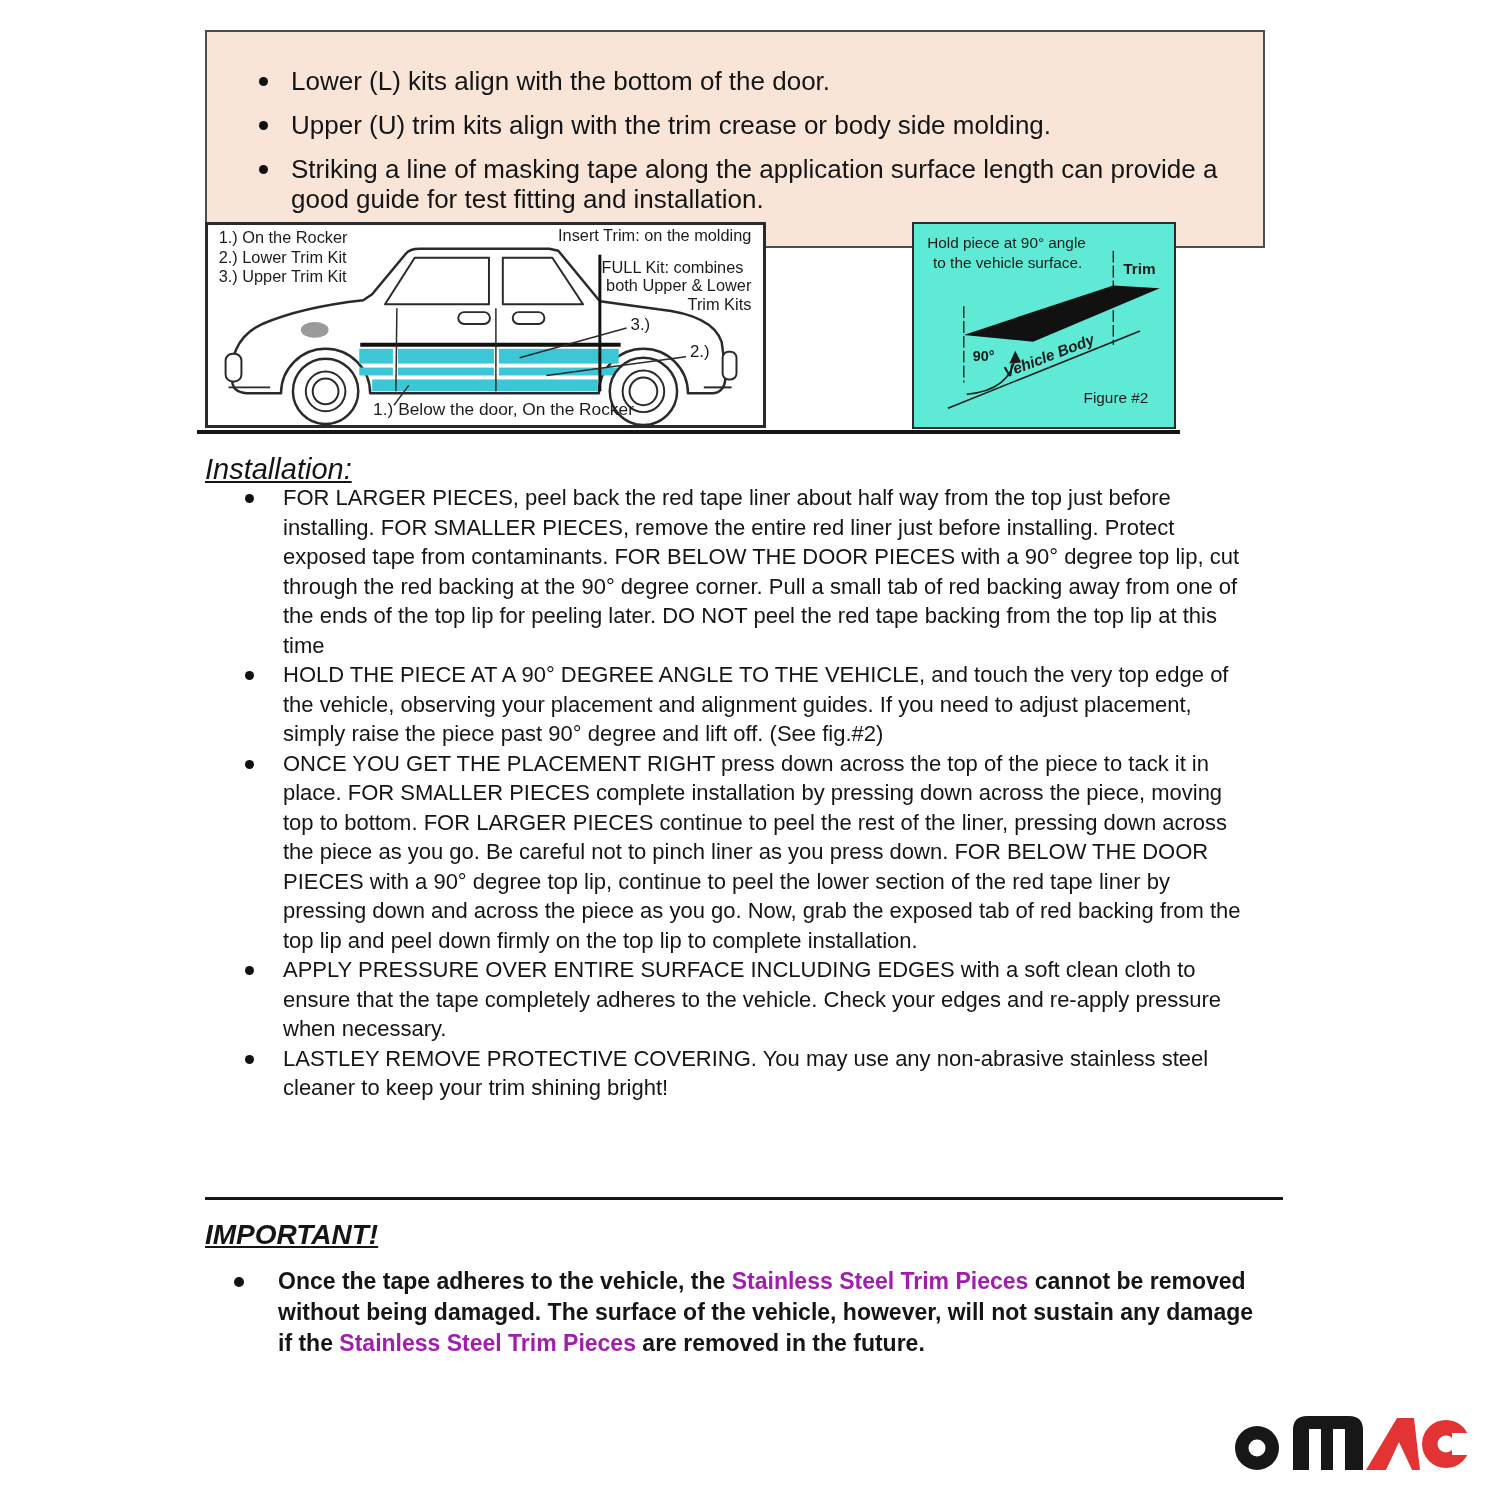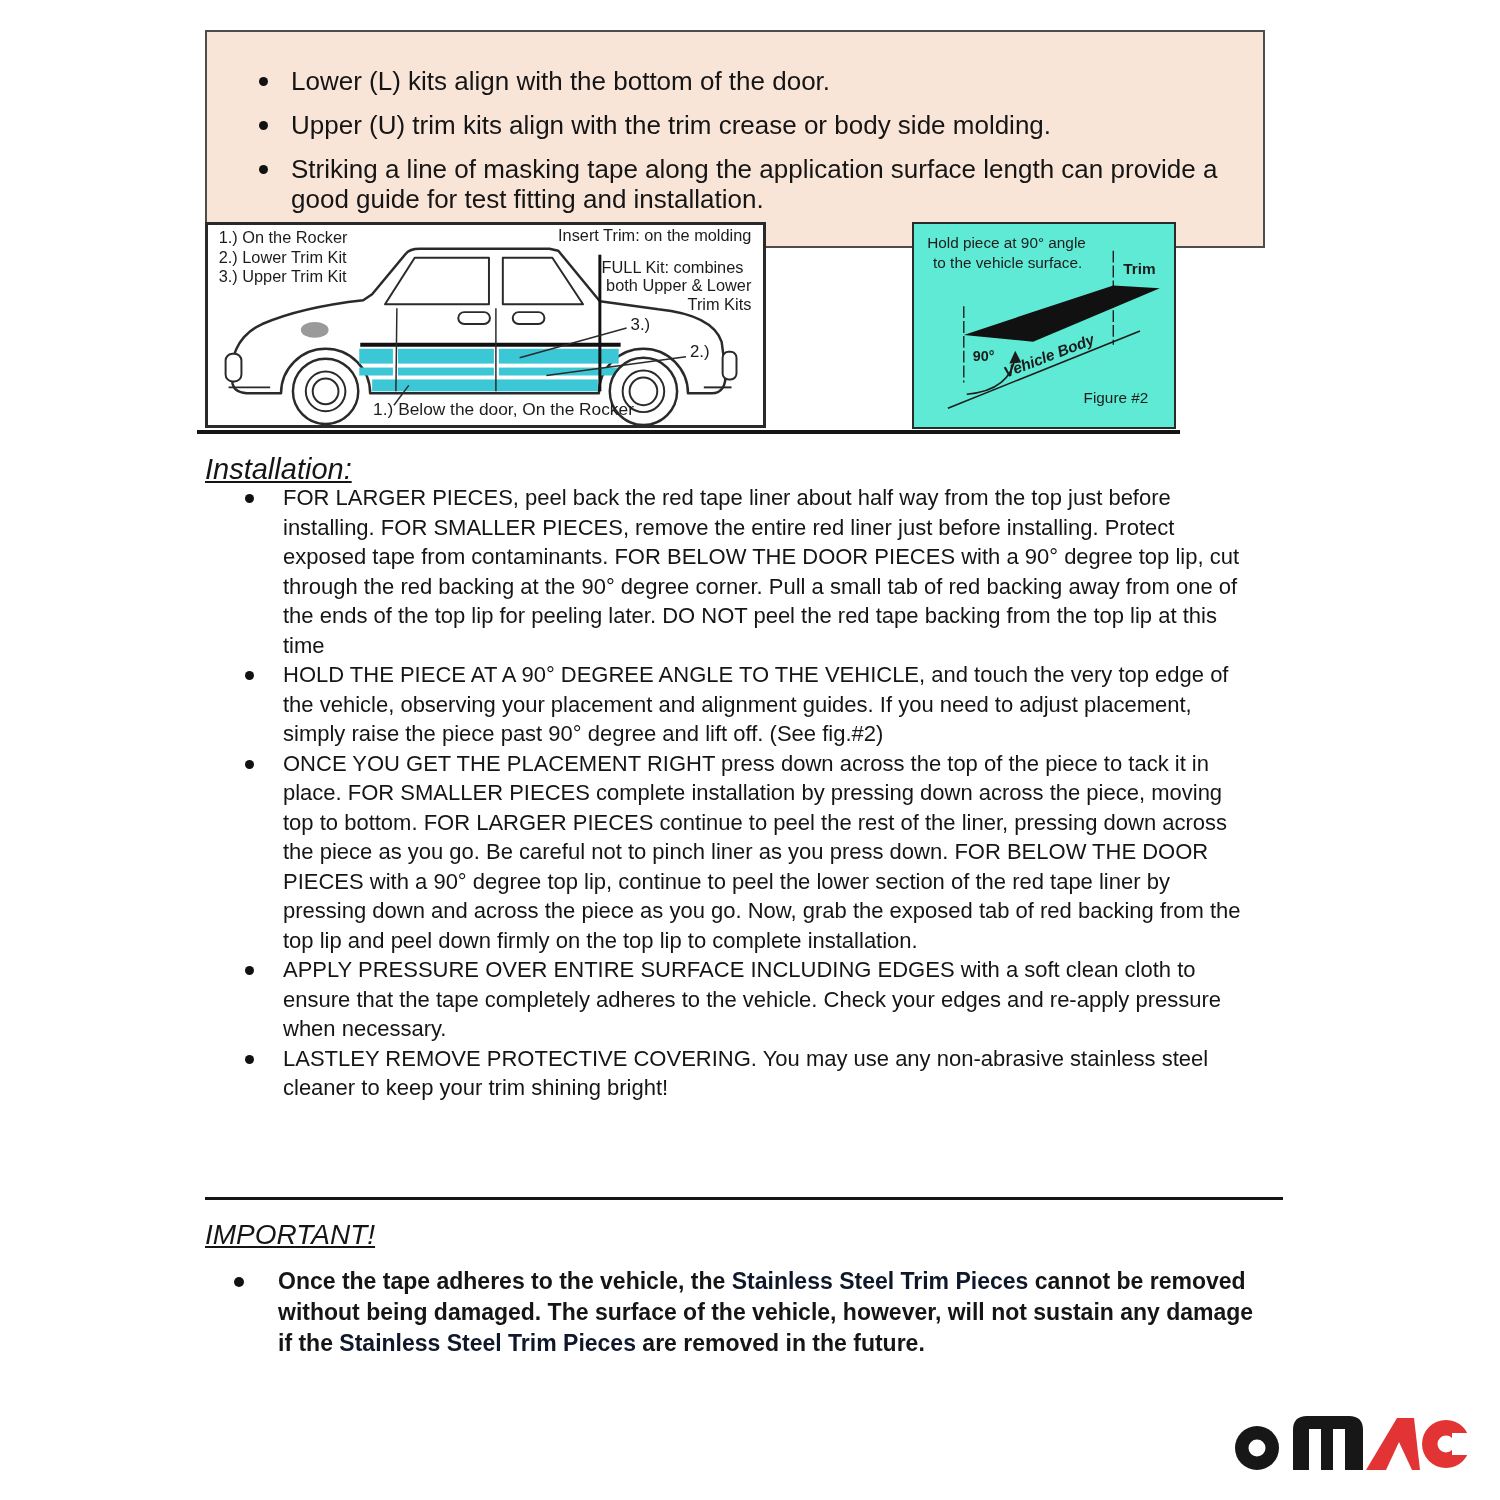--- a/index.html
+++ b/index.html
@@ -57,35 +57,35 @@
     width:9px; height:9px; border-radius:50%; background:#111;
   }
 
   
   .divider {
     position:absolute; left:205px; top:1197px; width:1078px; height:0;
     border-top:3px solid #151515;
   }
   .important-heading {
     position:absolute; left:205px; top:1218px; font-size:28px; font-style:italic;
-    font-weight:normal; text-decoration:underline; line-height:34px;
+    font-weight:bold; text-decoration:underline; line-height:34px;
   }
   .important-list {
     position:absolute; left:228px; top:1266px; width:1030px;
     list-style:none; margin:0; padding:0;
   }
   .important-list li {
     position:relative; padding-left:50px; font-size:23px; font-weight:bold;
     line-height:31px; width:980px; margin-bottom:1px;
   }
   .important-list li::before {
     content:""; position:absolute; left:6px; top:11px;
     width:10px; height:10px; border-radius:50%; background:#111;
   }
-  .red-text { color:#0f172a; }
+  .red-text { color:#a21caf; }
   .site-link { color:#1a5cad; text-decoration:underline; font-weight:bold; cursor:pointer; }
 
   
   .logo { position:absolute; left:1228px; top:1410px; width:240px; height:66px; }
 </style>
 </head>
 <body>
 
 <div class="page">
 

